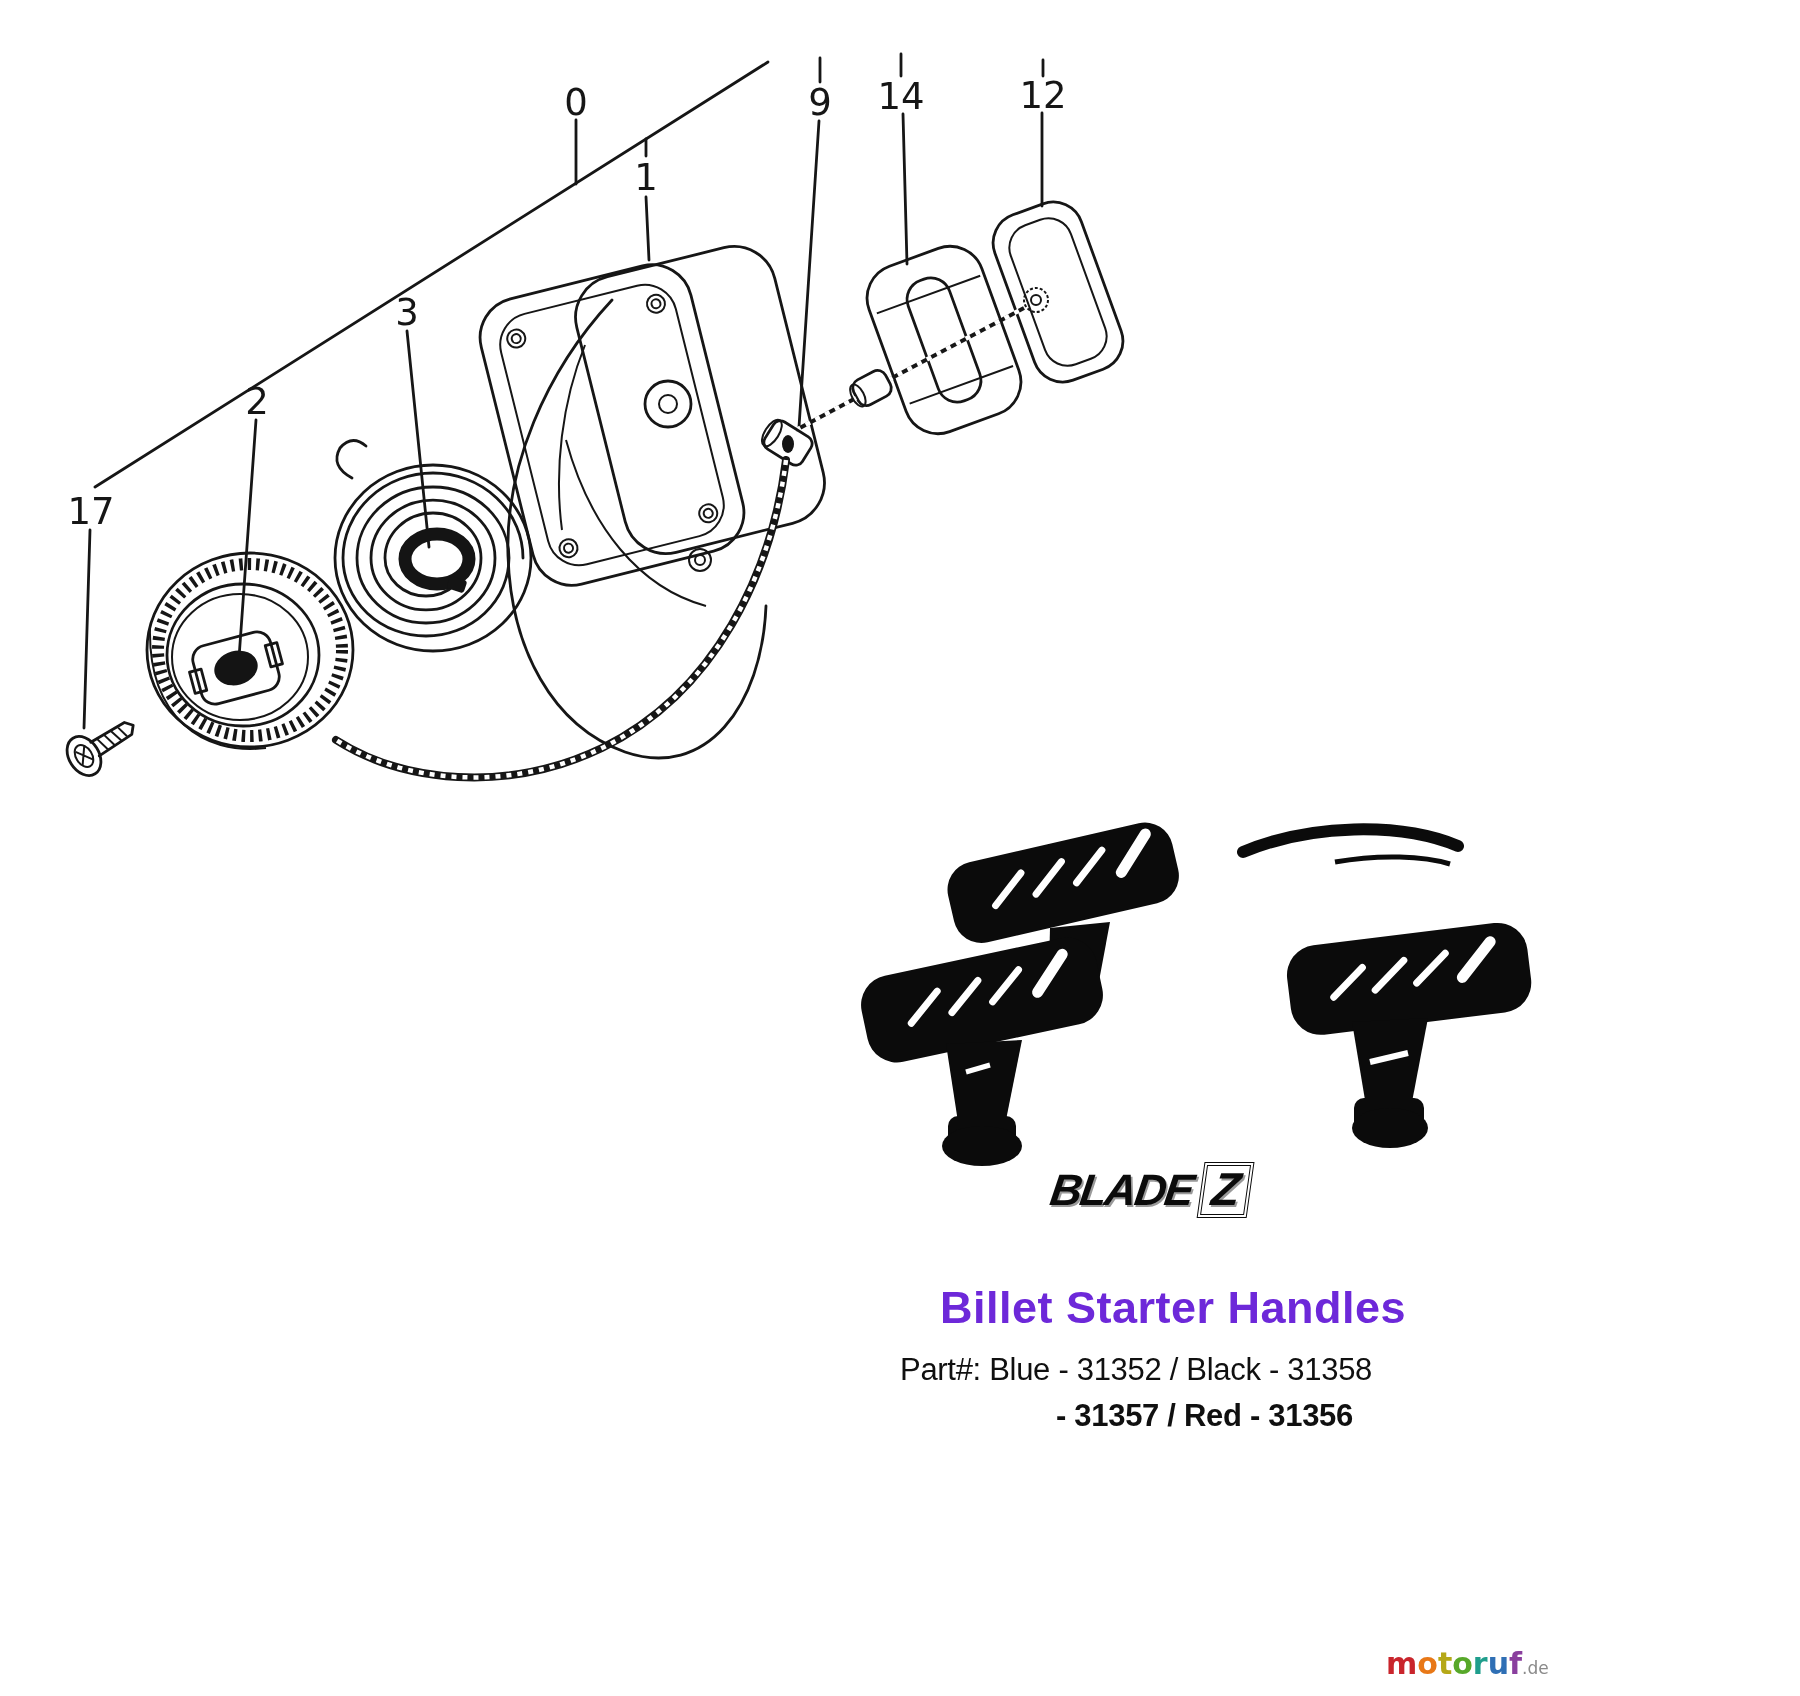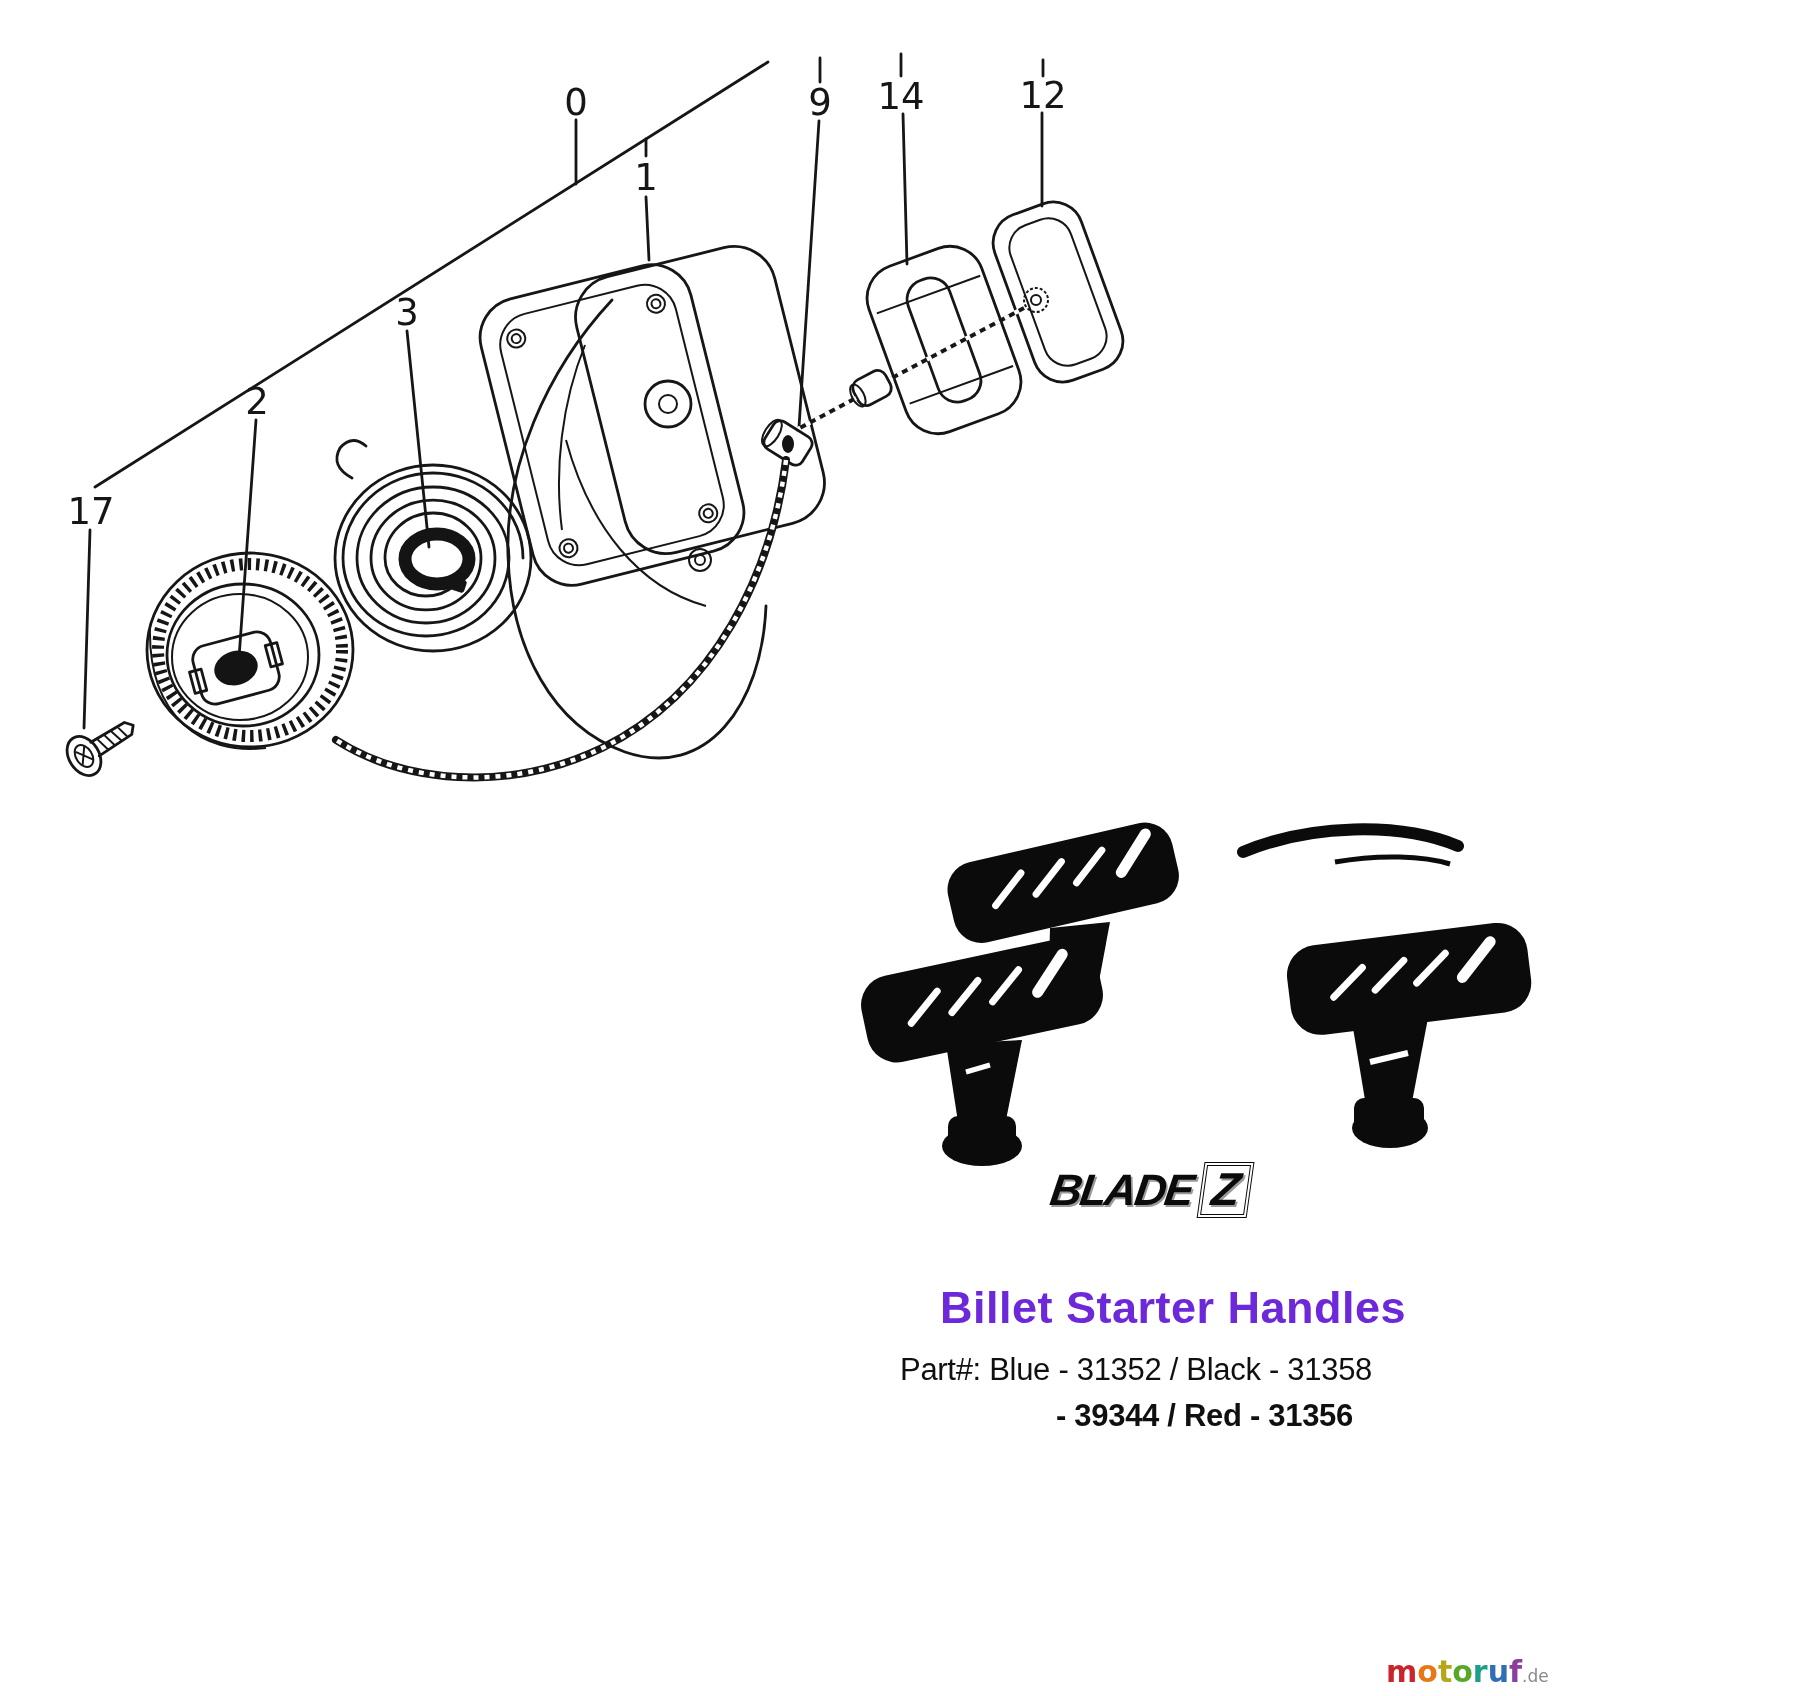--- a/index.html
+++ b/index.html
@@ -55,21 +55,20 @@
     margin-left:8px;
     font-size:46px;
     line-height:1;
     background:#fff;
   }
   .watermark{
     left:1386px;top:1646px;width:200px;
     font-family:"DejaVu Sans", sans-serif;
     font-size:30px;font-weight:700;letter-spacing:0;
     white-space:nowrap;
-    margin-top:8px;
   }
   .watermark .suffix{font-size:17px;font-weight:400;}
 </style>
 </head>
 <body>
 
 <div class="canvas">
 
   <svg width="1800" height="1696" viewBox="0 0 1800 1696">
 
@@ -234,19 +233,19 @@
       </g>
     </g>
   </svg>
 
   <div class="abs bladez">
     <span>BLADE</span><span class="zbox">Z</span>
   </div>
 
   <div class="abs promo-title">Billet Starter Handles</div>
   <div class="abs promo-line1">Part#:  Blue - 31352 / Black - 31358</div>
-  <div class="abs promo-line2">- 39344 / Red - 31356</div>
+  <div class="abs promo-line2">- 31357 / Red - 31356</div>
 
   <div class="abs watermark">
     <span style="color:#c9252c">m</span><span style="color:#e87817">o</span><span style="color:#b5a818">t</span><span style="color:#57a829">o</span><span style="color:#1f9e8c">r</span><span style="color:#2f6fb5">u</span><span style="color:#8a3f9e">f</span><span class="suffix" style="color:#8a8a8a">.de</span>
   </div>
 
 </div>
 
 </body></html>

